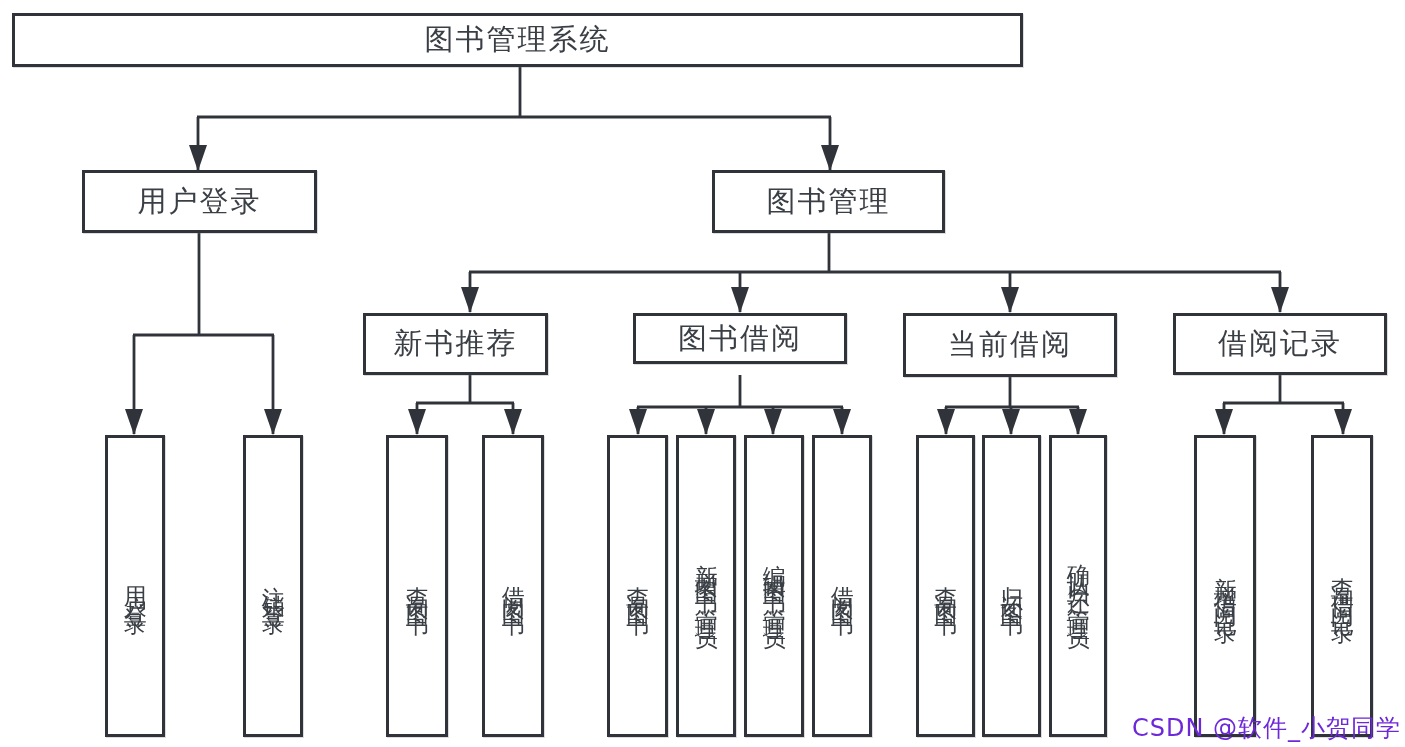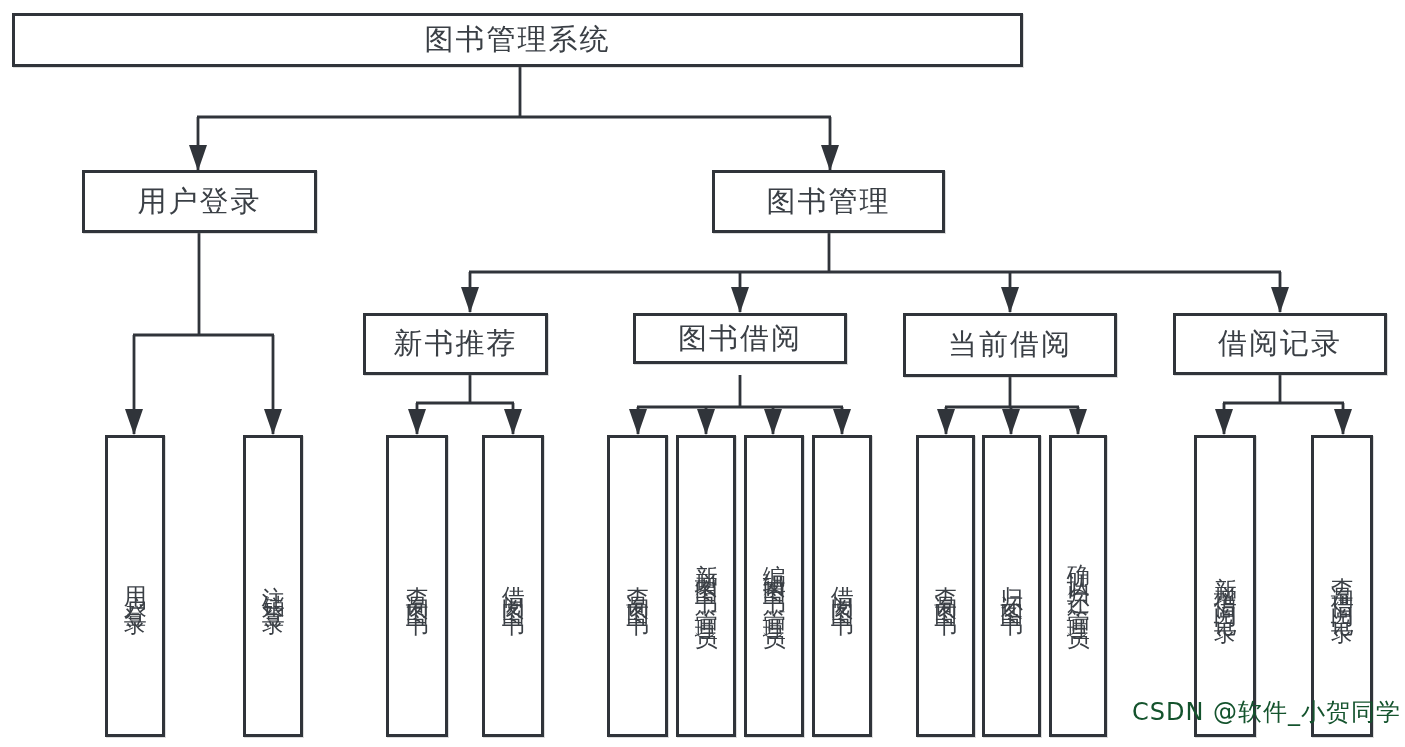--- a/index.html
+++ b/index.html
@@ -33,23 +33,23 @@
     writing-mode: vertical-rl;
     text-orientation: mixed;
     font-size: 23px;
     letter-spacing: 9px;
     line-height: 1.1;
     white-space: nowrap;
   }
   #watermark {
     position: absolute;
     right: 4px;
-    bottom: 19px;
+    bottom: 3px;
     font-size: 24px;
-    color: #14532d;
+    color: #6d28d9;
     letter-spacing: 1px;
     white-space: nowrap;
   }
 </style>
 </head>
 <body>
 
 <div id="canvas">
 
   <svg id="connectors" viewBox="0 0 1405 747" xmlns="http://www.w3.org/2000/svg">

